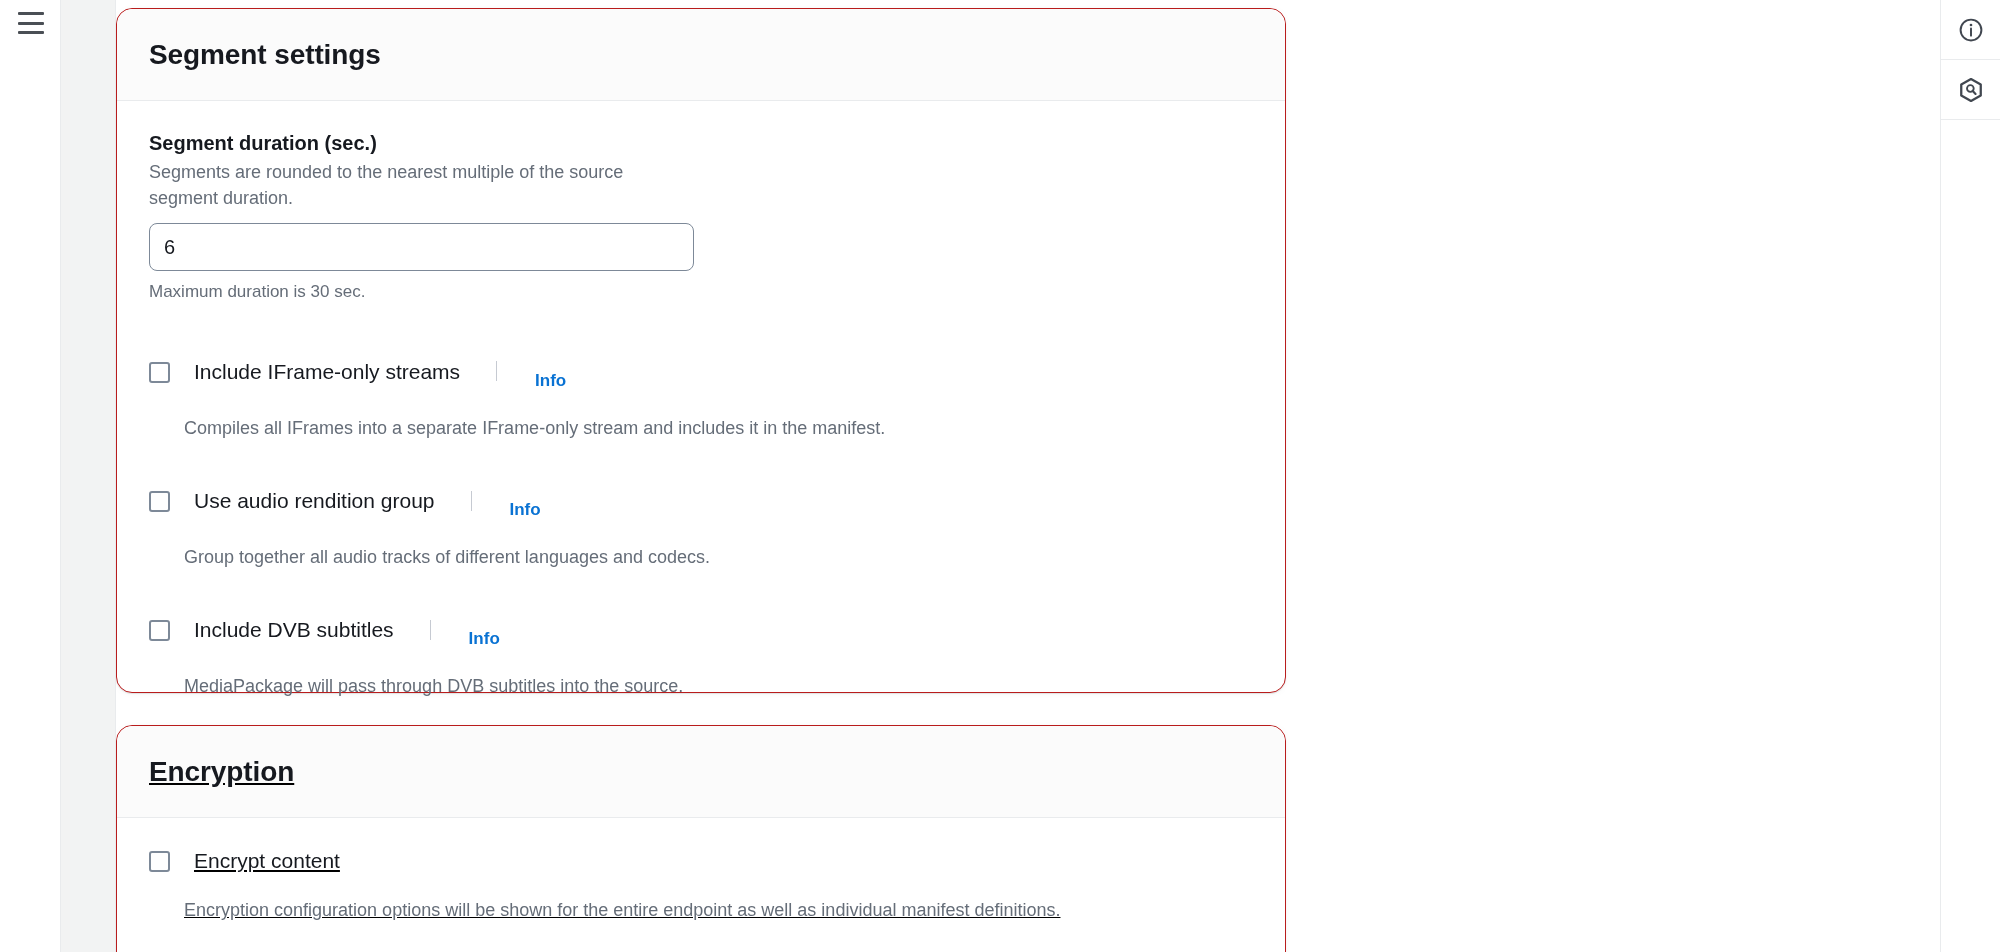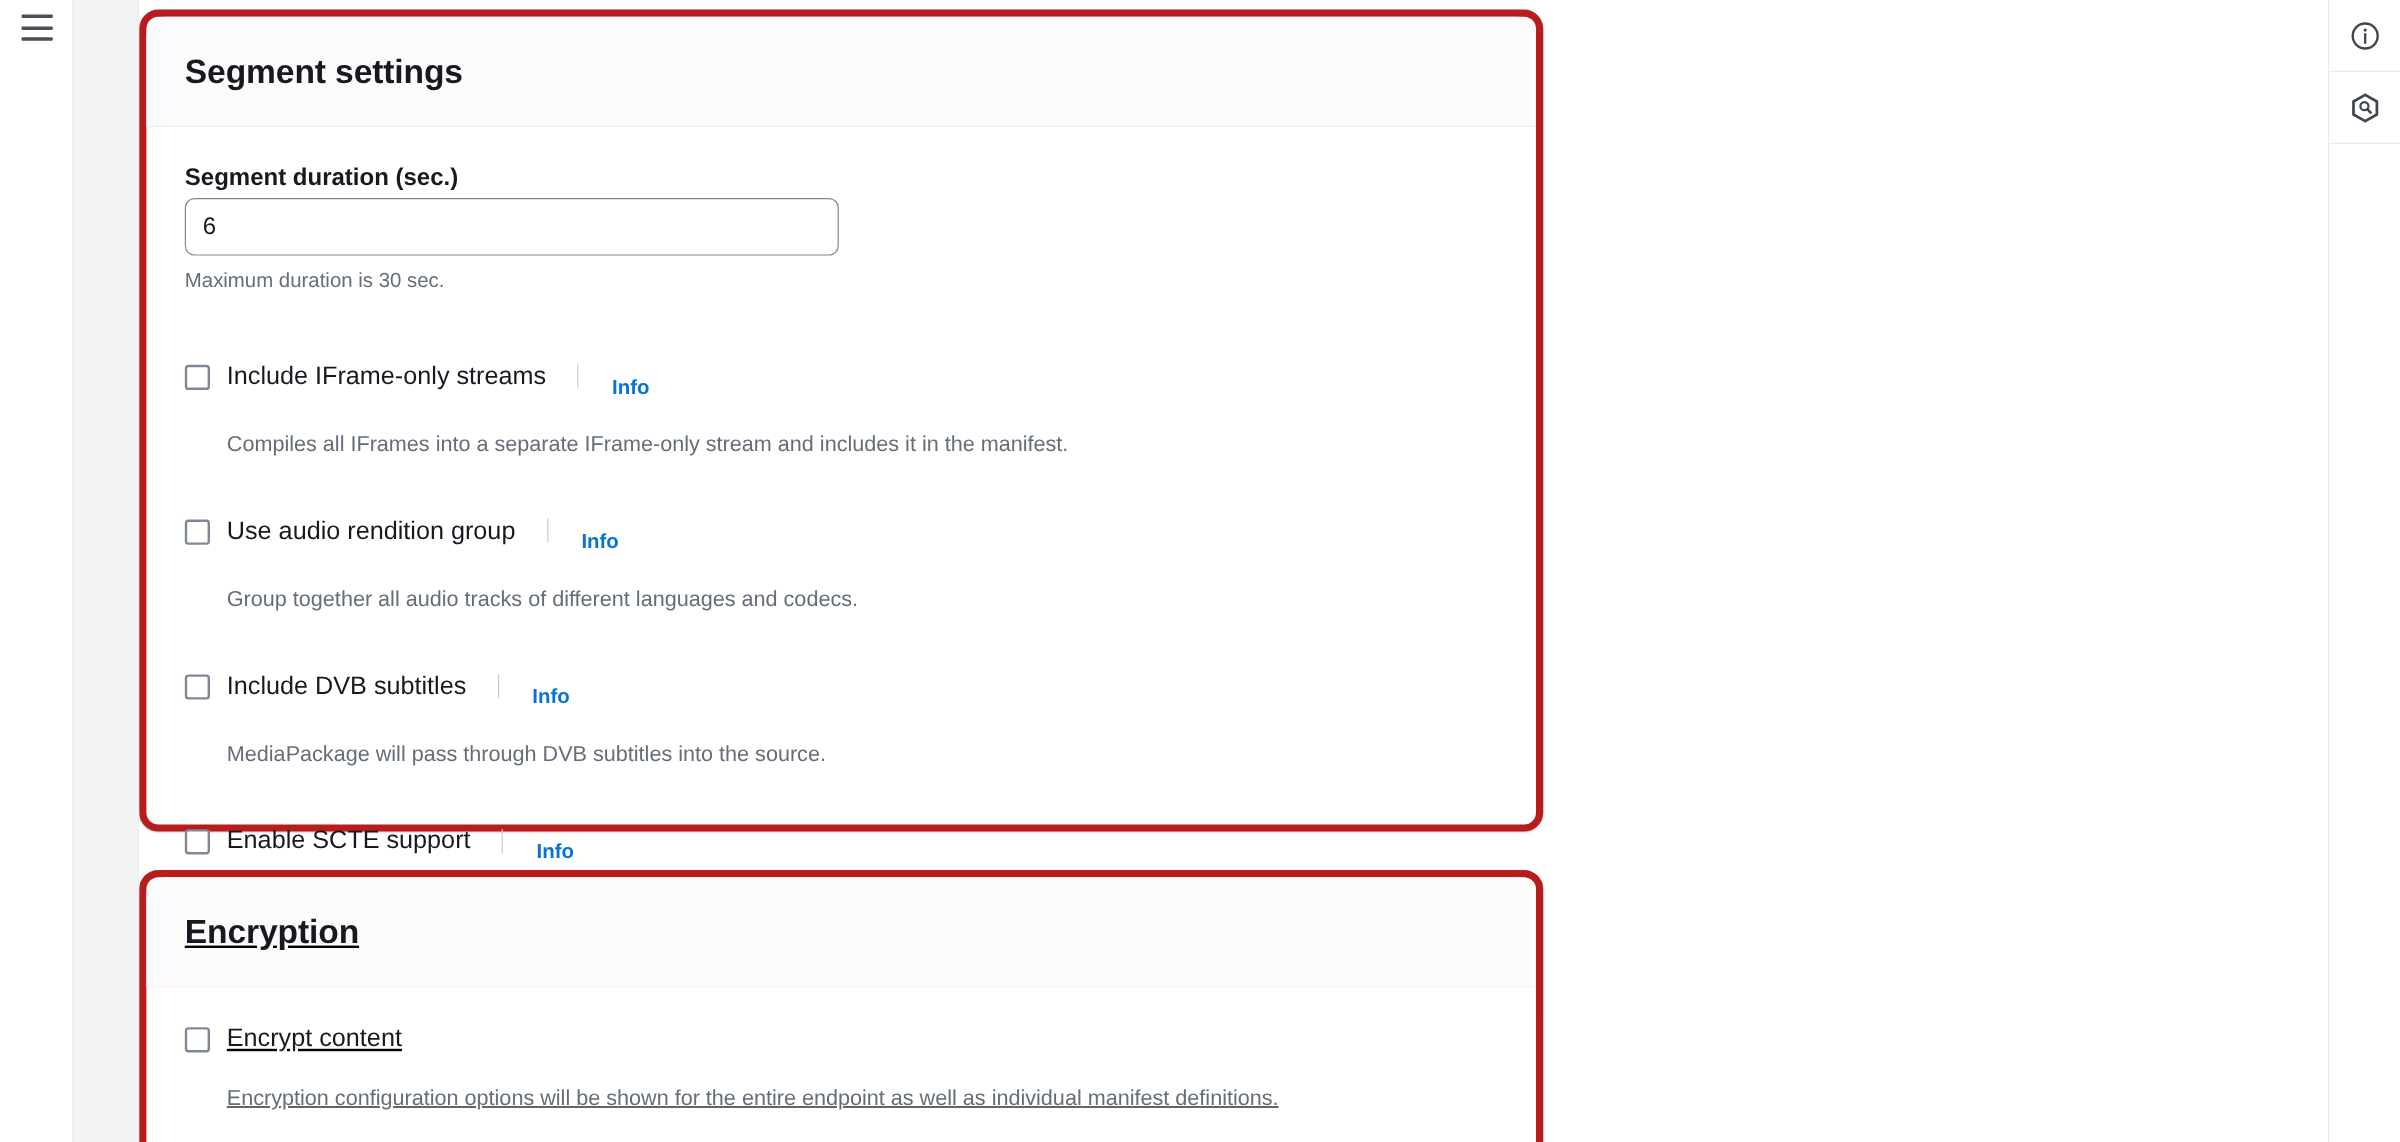--- a/index.html
+++ b/index.html
@@ -64,21 +64,21 @@
     background: #ffffff;
     overflow: hidden;
   }
 
   
   .panel {
     position: absolute;
     left: 0;
     width: 1170px;
     background: #ffffff;
-    border: 6px solid #b91c1c;
+    border: 1px solid #b91c1c;
     border-radius: 16px;
     box-shadow: 0 1px 1px rgba(0,28,36,.10), 0 1px 8px -2px rgba(0,28,36,.06);
   }
   #panel-segment { top: 8px; height: 685px; }
   #panel-encryption { top: 725px; height: 279px; border-bottom-left-radius: 0; border-bottom-right-radius: 0; text-decoration: underline; }
 
   .panel-header {
     height: 92px;
     background: #fbfbfb;
     border-bottom: 1px solid #e9ebed;
@@ -138,21 +138,21 @@
   }
 
   
   .checkbox-list { margin-top: 48px; }
   .checkbox-item { margin-bottom: 40px; }
   .checkbox-item:last-child { margin-bottom: 0; }
 
   .checkbox-main {
     display: flex;
     align-items: center;
-    gap: 14px;
+    gap: 24px;
   }
   .cb-box {
     flex: 0 0 auto;
     width: 21px; height: 21px;
     border: 2px solid #7d8998;
     border-radius: 3px;
     background: #ffffff;
     cursor: pointer;
     position: relative;
     top: 1px;
@@ -236,20 +236,21 @@
         <h2 class="panel-title">Segment settings</h2>
       </div>
 
       <div class="panel-body">
 
         <div class="form-row">
 
 
           <div class="form-field">
             <div class="field-label">Segment duration (sec.)</div>
+            <div class="field-desc">Segments are rounded to the nearest multiple of the source segment duration.</div>
             <input class="text-input" type="text" value="6" style="">
             <div class="field-hint">Maximum duration is 30 sec.</div>
           </div>
 
         </div>
 
         <div class="checkbox-list">
 
           <div class="checkbox-item">
             <div class="checkbox-main">

